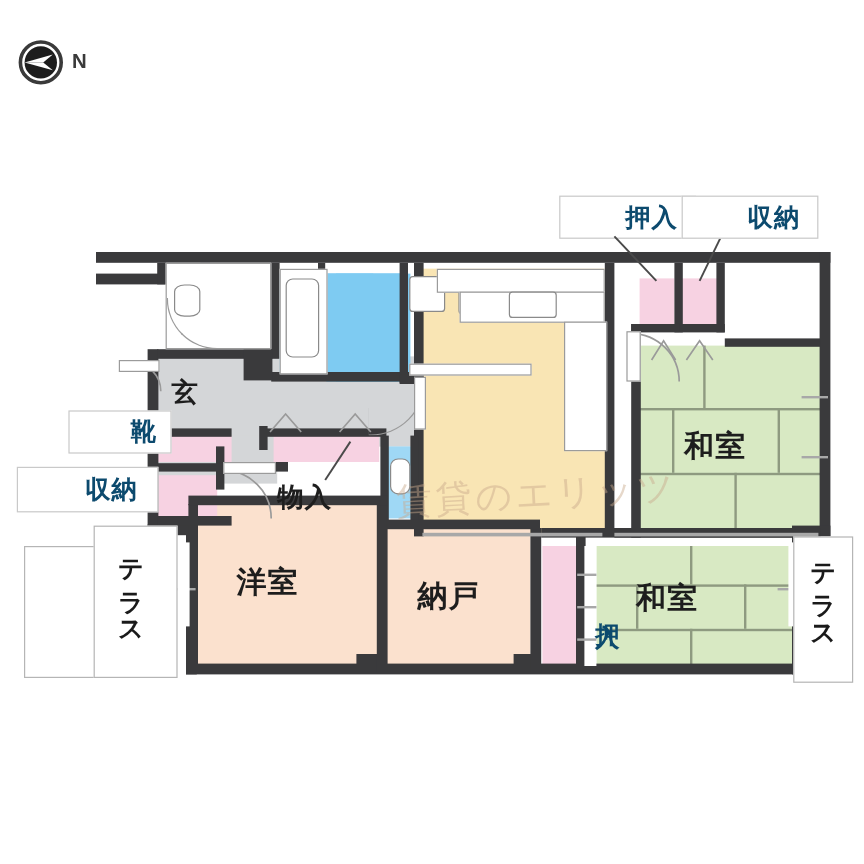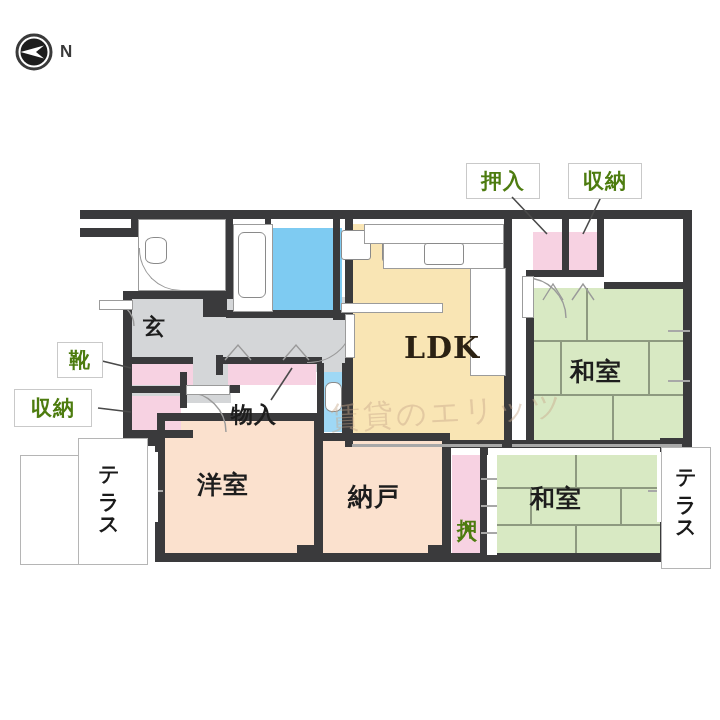--- a/index.html
+++ b/index.html
@@ -27,23 +27,23 @@
           font-family:"DejaVu Sans",sans-serif;white-space:nowrap;
           letter-spacing:1px;}
   .rlabel.big{font-size:25px;}
   .rlabel.mid{font-size:22px;}
   .ldk{font-family:"DejaVu Serif","Liberation Serif",serif;font-size:30px;
        font-weight:700;color:#2b2113;letter-spacing:1px;}
   .vtext{writing-mode:vertical-rl;text-orientation:upright;}
 
   
   .callout{position:absolute;background:#fff;border:1px solid #c9c9c9;
-           color:#4d7c0f;font-weight:700;font-family:Liberation Mono, monospace;
+           color:#0c4a6e;font-weight:700;font-family:Liberation Sans, sans-serif;
            display:flex;align-items:center;justify-content:center;
-           font-size:21px;letter-spacing:1px;}
+           font-size:21px;letter-spacing:1px;padding-left:40px;}
   .callout.v{writing-mode:vertical-rl;text-orientation:upright;}
 
   
   .terrace{position:absolute;background:#fff;border:1px solid #b5b5b5;}
   .tlabel{position:absolute;font-size:21px;font-weight:700;color:#1a1a1a;
           font-family:"DejaVu Sans",sans-serif;letter-spacing:2px;}
 
   
   .fx{position:absolute;box-sizing:border-box;border:1.5px solid #8a8a8a;
       background:#fff;border-radius:3px;}
@@ -202,21 +202,20 @@
     <div class="gline" style="left:668px;top:330px;width:22px;height:2px;"></div>
     <div class="gline" style="left:668px;top:380px;width:22px;height:2px;"></div>
     <div class="gline" style="left:648px;top:490px;width:22px;height:2px;"></div>
     <div class="gline" style="left:141px;top:490px;width:22px;height:2px;"></div>
     <div class="wline" style="left:148px;top:452px;width:10px;height:70px;"></div>
     <div class="wline" style="left:657px;top:452px;width:10px;height:70px;"></div>
     <div class="wline" style="left:487px;top:455px;width:10px;height:100px;"></div>
     <div class="gline" style="left:352px;top:444px;width:150px;height:3px;"></div>
     <div class="gline" style="left:512px;top:444px;width:170px;height:3px;"></div>
 
-    <div class="rlabel ldk" style="left:404px;top:330px;">LDK</div>
 
     <div class="rlabel big" style="left:570px;top:355px;">和室</div>
 
     <div class="rlabel big" style="left:530px;top:482px;">和室</div>
 
     <div class="rlabel big" style="left:197px;top:468px;">洋室</div>
 
     <div class="rlabel big" style="left:348px;top:480px;">納戸</div>
 
     <div class="rlabel mid" style="left:143px;top:312px;">玄</div>

